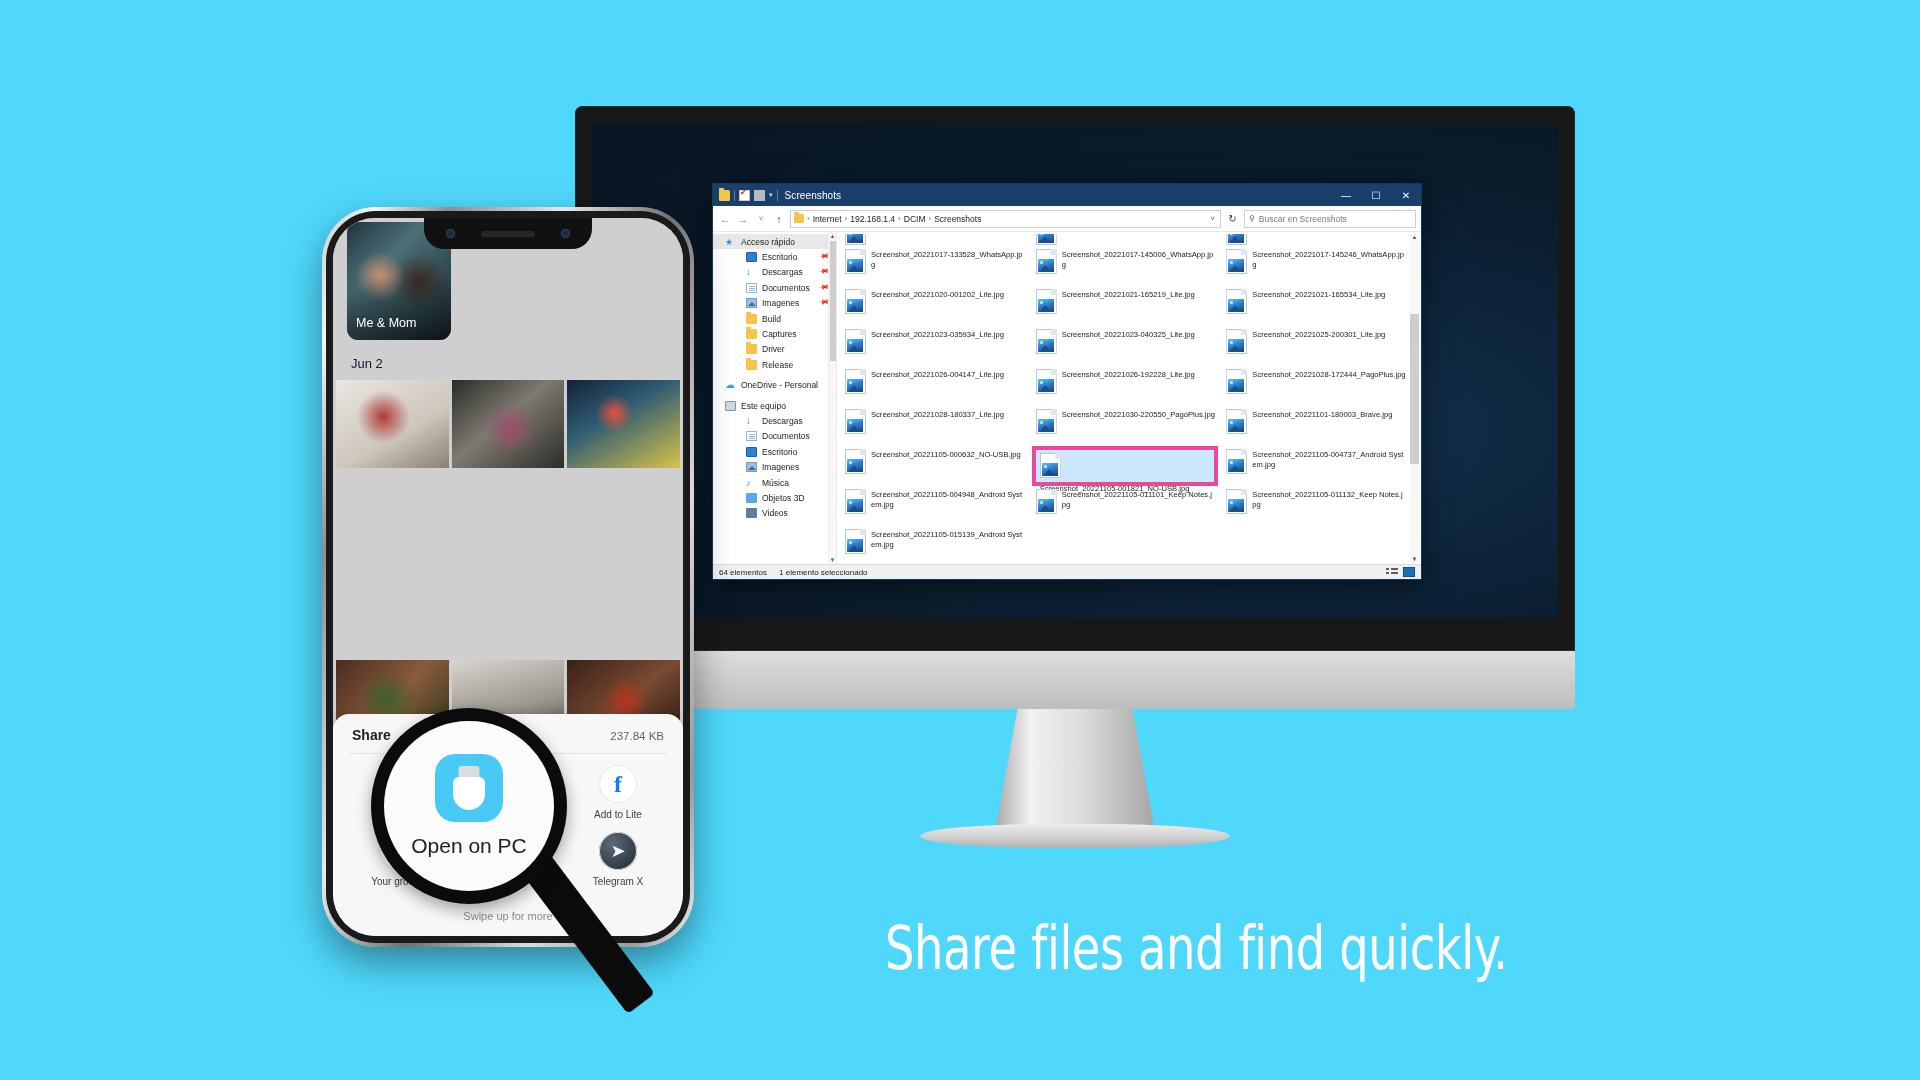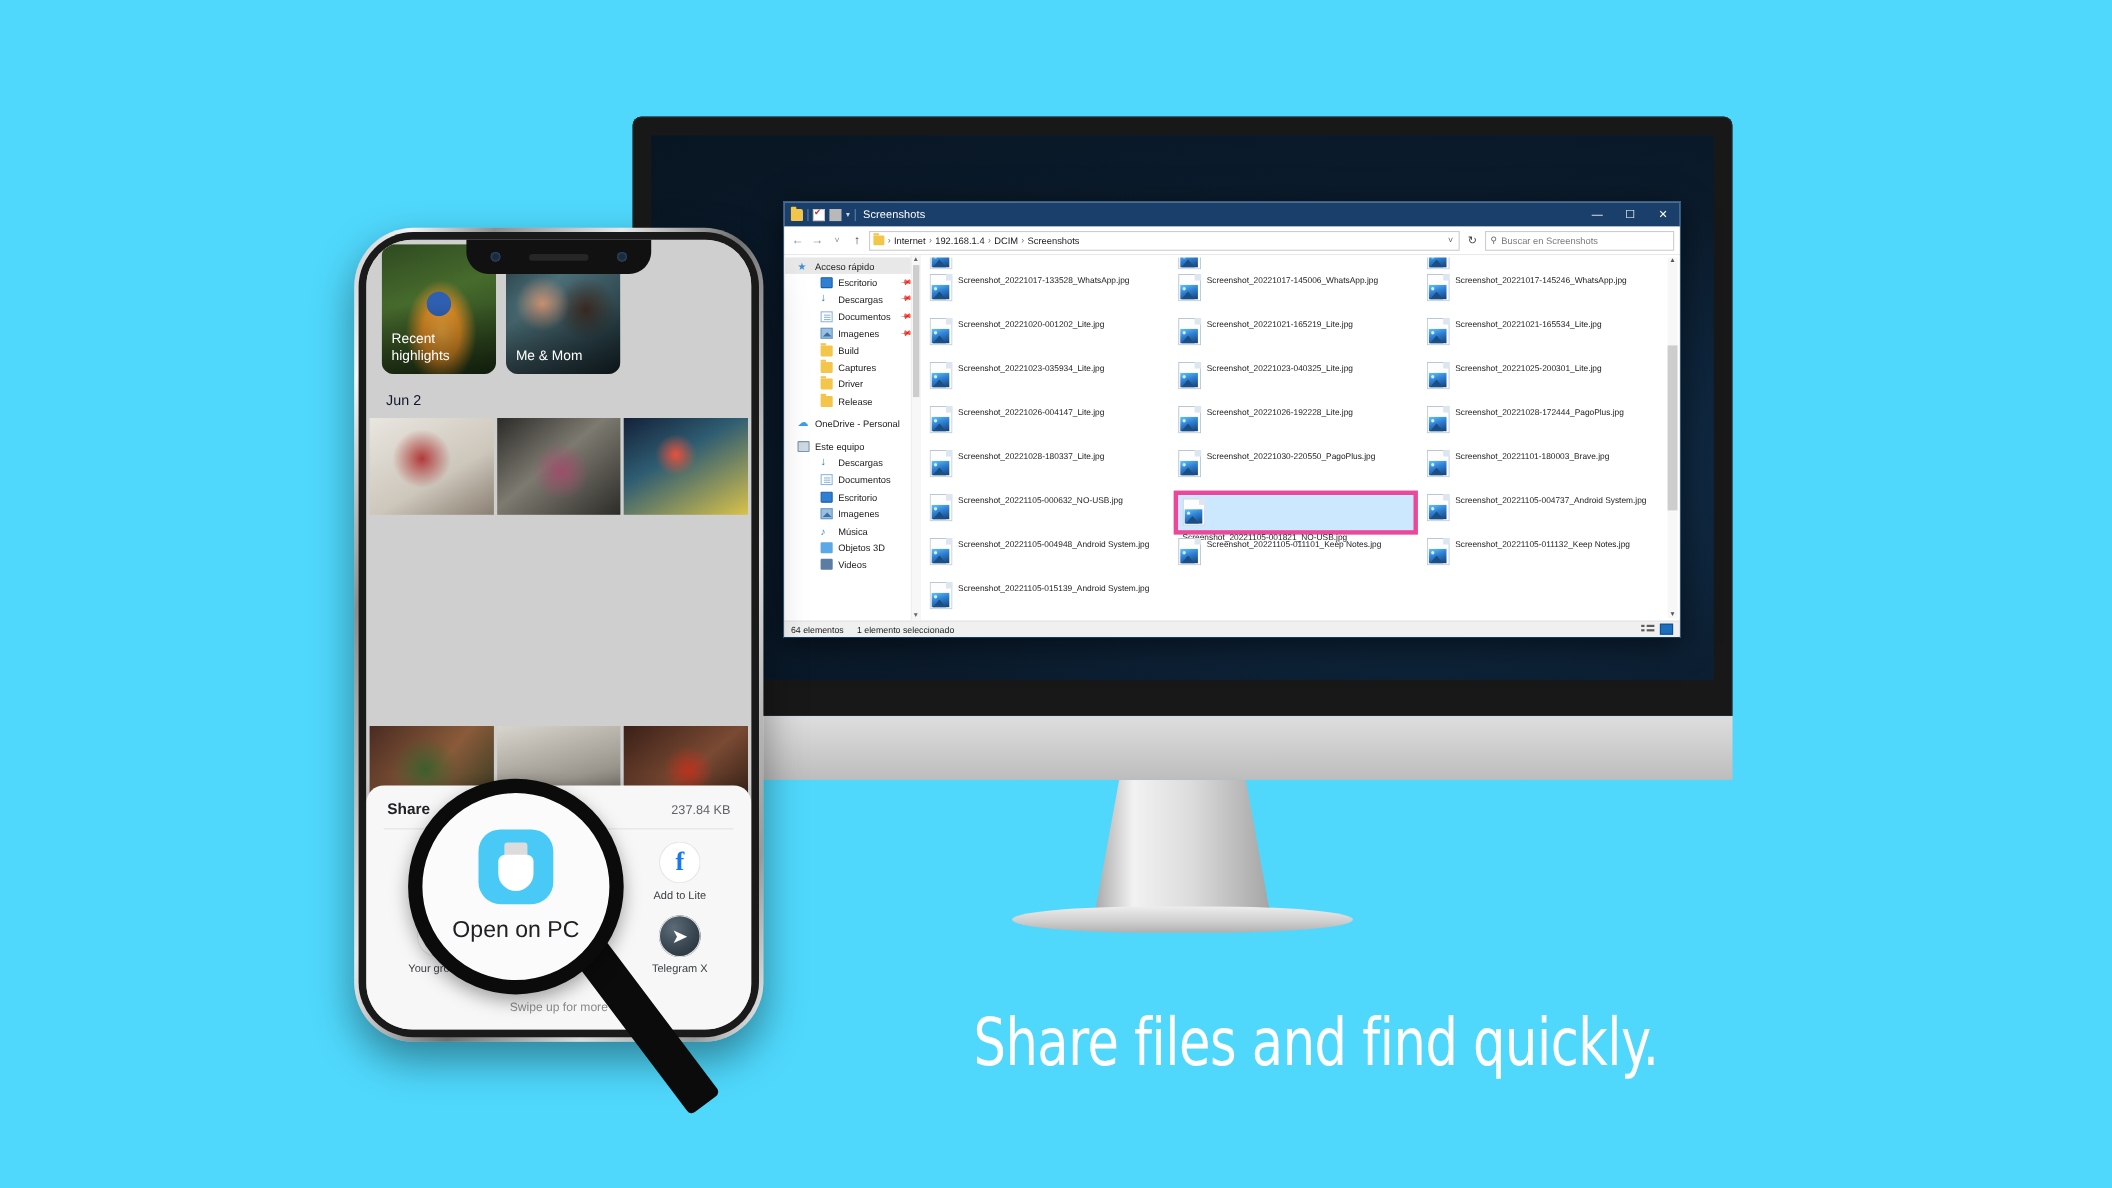--- a/index.html
+++ b/index.html
@@ -33,21 +33,21 @@
     clip-path: polygon(14% 0, 86% 0, 100% 100%, 0 100%);
   }
   .mon-base {
     position: absolute; left: 345px; top: 718px; width: 310px; height: 24px;
     background: linear-gradient(180deg,#ededed 0%, #cdcdcd 60%, #b0b0b0 100%);
     border-radius: 50% / 60%;
   }
 
   
   #explorer {
-    position: absolute; left: 712px; top: 183px; width: 816px; height: 397px;
+    position: absolute; left: 712px; top: 183px; width: 710px; height: 397px;
     background: #ffffff;
     box-shadow: 0 6px 26px rgba(0,0,0,.55);
     font-size: 9px; color: #1b1b1b;
     display: flex; flex-direction: column;
     border: 1px solid #0b3d66;
   }
   .exp-titlebar {
     height: 22px; background: #1b3f6b; display: flex; align-items: center;
     padding-left: 6px; color: #fff; flex: 0 0 auto;
   }
@@ -636,24 +636,20 @@
   </div>
 </div>
 
 <div id="phone">
   <div class="ph-frame"></div>
   <div class="ph-frame2"></div>
   <div class="ph-screen">
 
 
     <div class="mem-row">
-      <div class="mem-card mc1">
-        <div class="ov"></div>
-        <div class="mem-label">Recent highlights</div>
-      </div>
       <div class="mem-card mc2">
         <div class="ov"></div>
         <div class="mem-label">Me &amp; Mom</div>
       </div>
     </div>
 
     <div class="date-hdr">Jun 2</div>
 
     <div class="photo-grid">
       <div class="pg-cell p1"></div>

